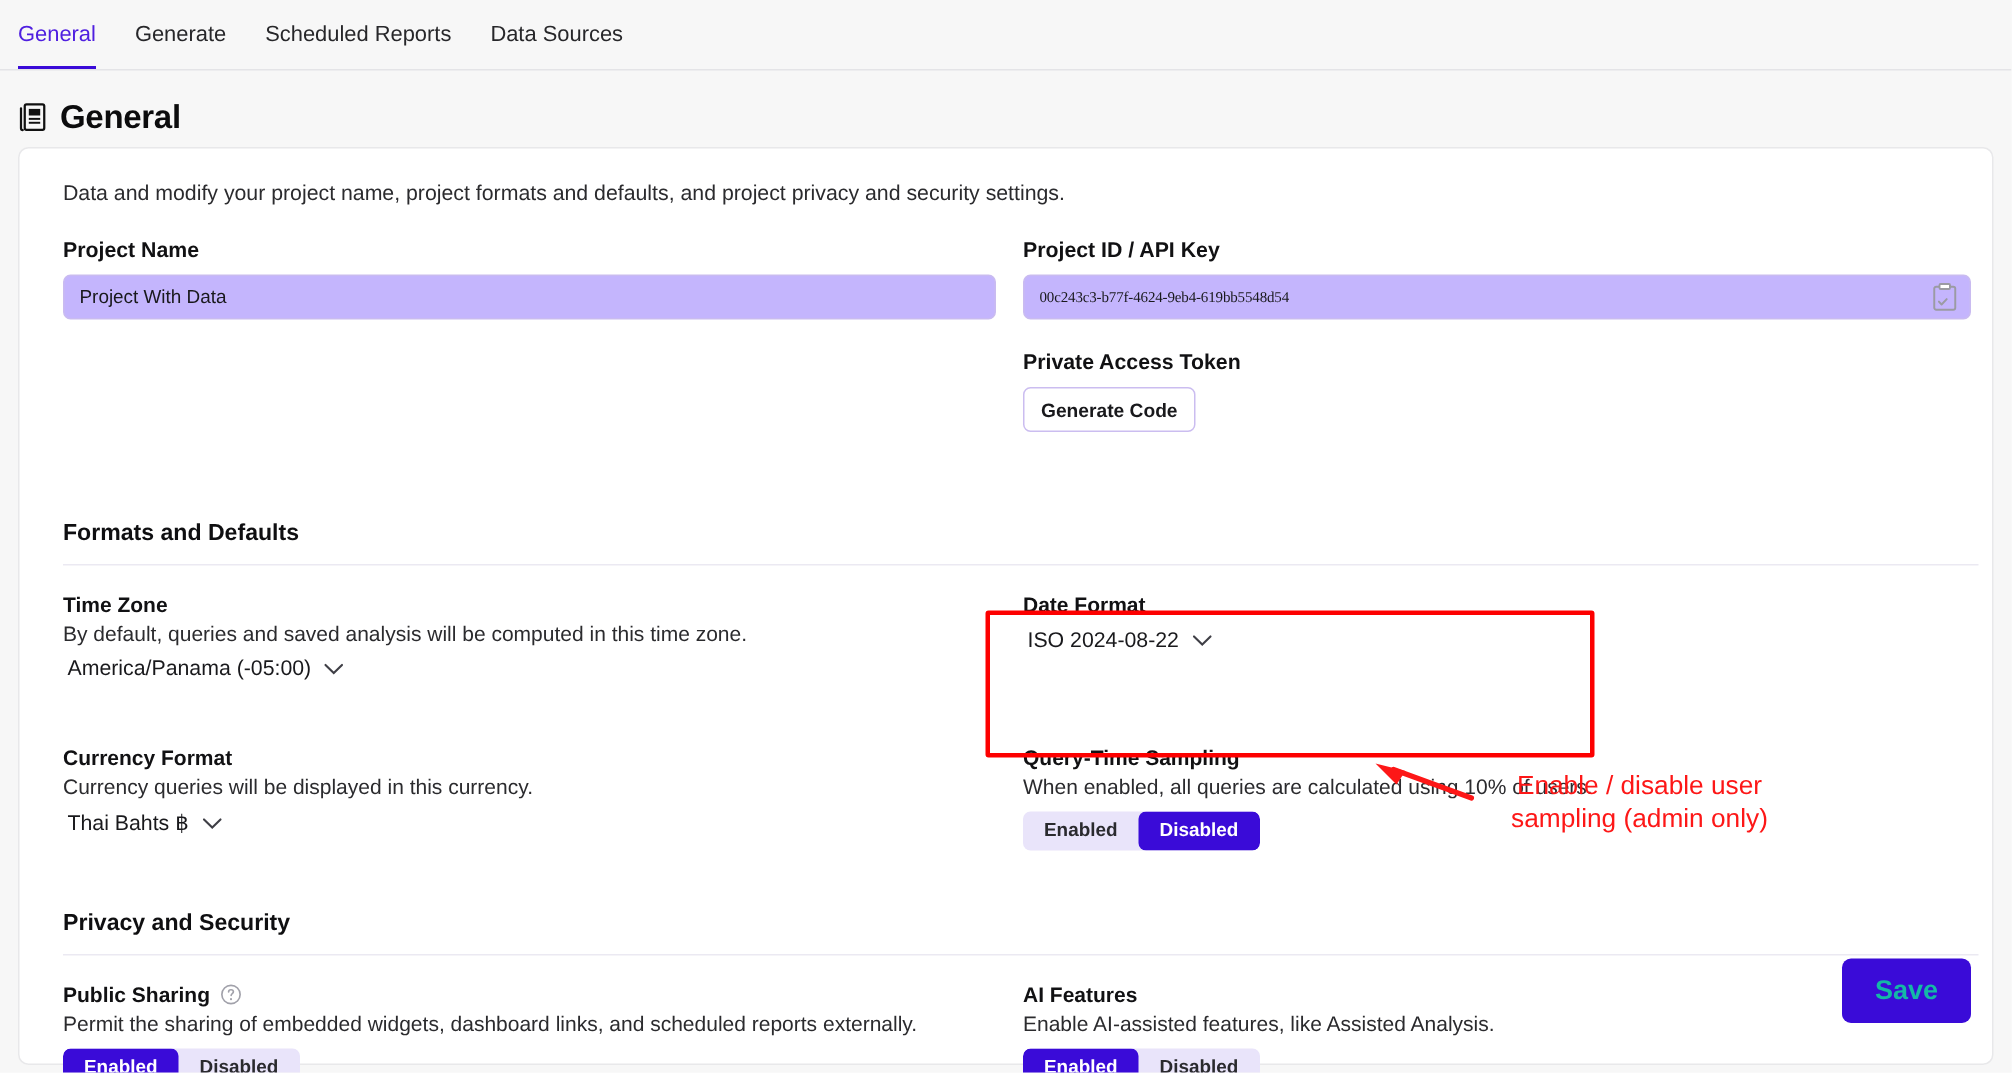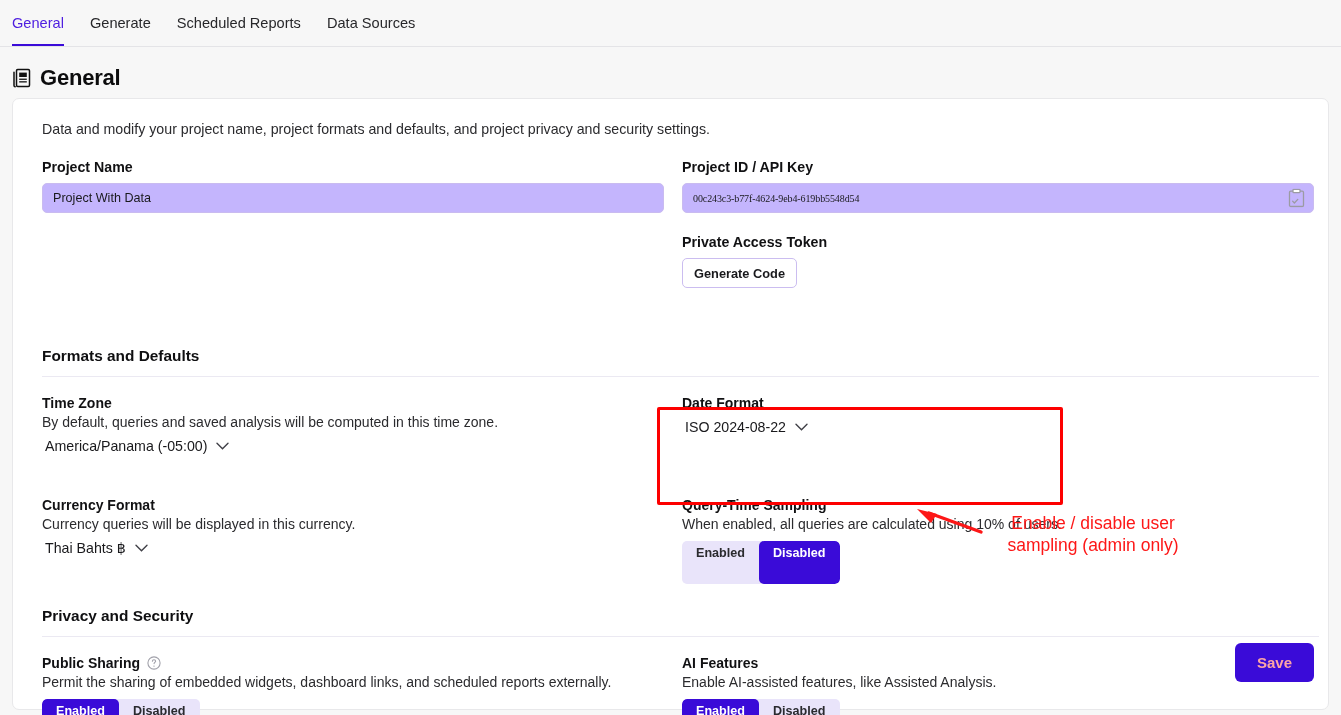--- a/index.html
+++ b/index.html
@@ -188,39 +188,39 @@
   .seg {
     margin-top: 9px;
     display: inline-flex;
     border-radius: 5px;
     overflow: hidden;
     background: #e9e4fa;
   }
   .seg-opt {
     font-size: 12.6px;
     font-weight: bold;
-    padding: 6px 14px 24px 14px;
+    padding: 6px 14px 7px 14px;
     color: #2a2a2e;
     cursor: pointer;
     line-height: 1;
     border-radius: 5px;
   }
   .seg-opt.on {
     background: #3a0bd8;
     color: #ffffff;
   }
 
   
   .save-btn {
     position: absolute;
     right: 14px;
     bottom: 27px;
     background: #3a0bd8;
-    color: #fca5a5;
-    font-size: 15px;
+    color: #14b8a6;
+    font-size: 18px;
     font-weight: bold;
     border: none;
     border-radius: 6px;
     padding: 11px 22px;
     cursor: pointer;
     font-family: "Liberation Sans", sans-serif;
   }
 
   
   .anno-box {

